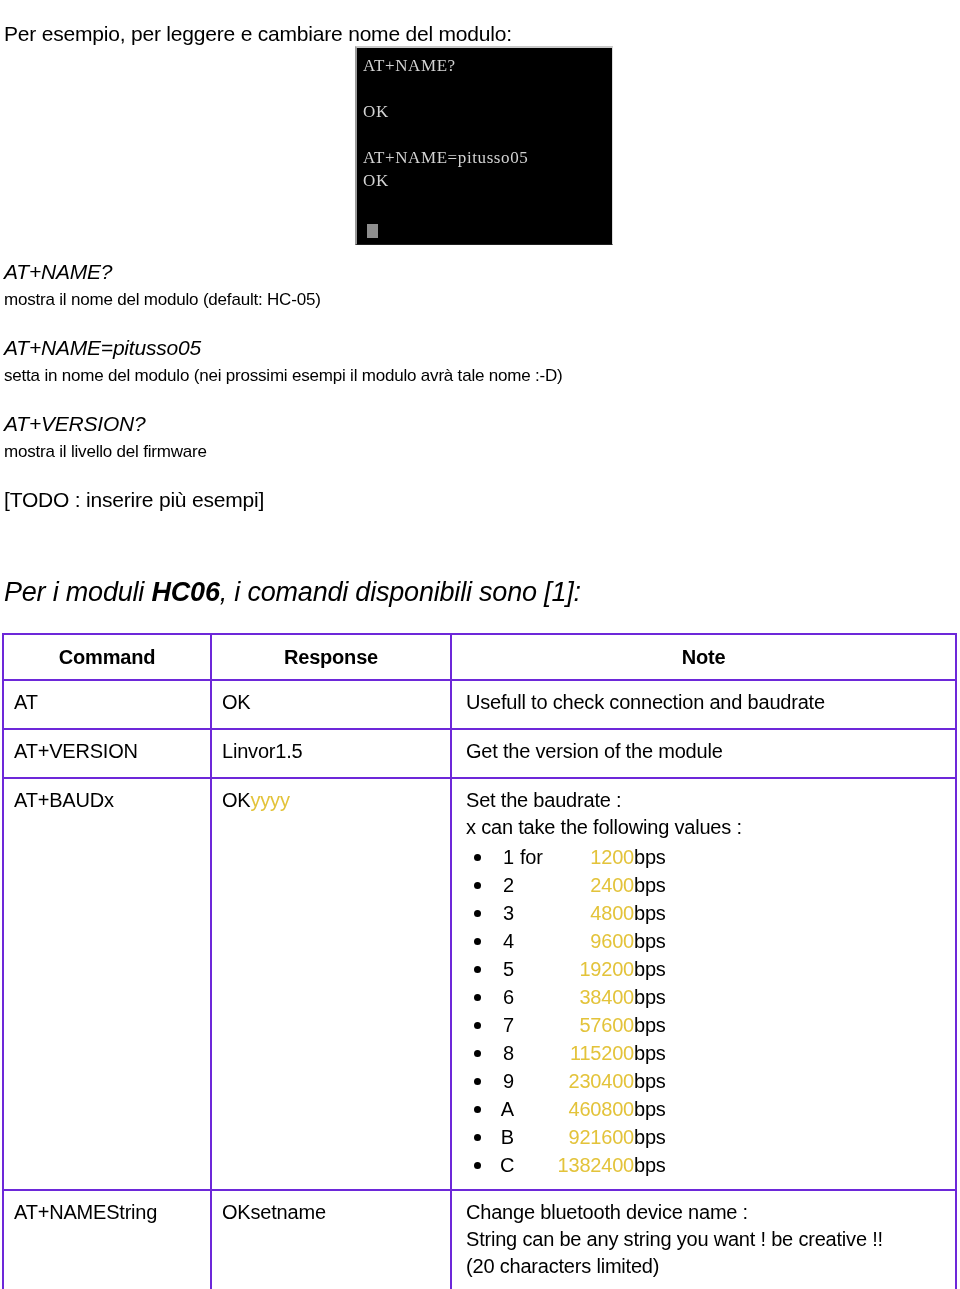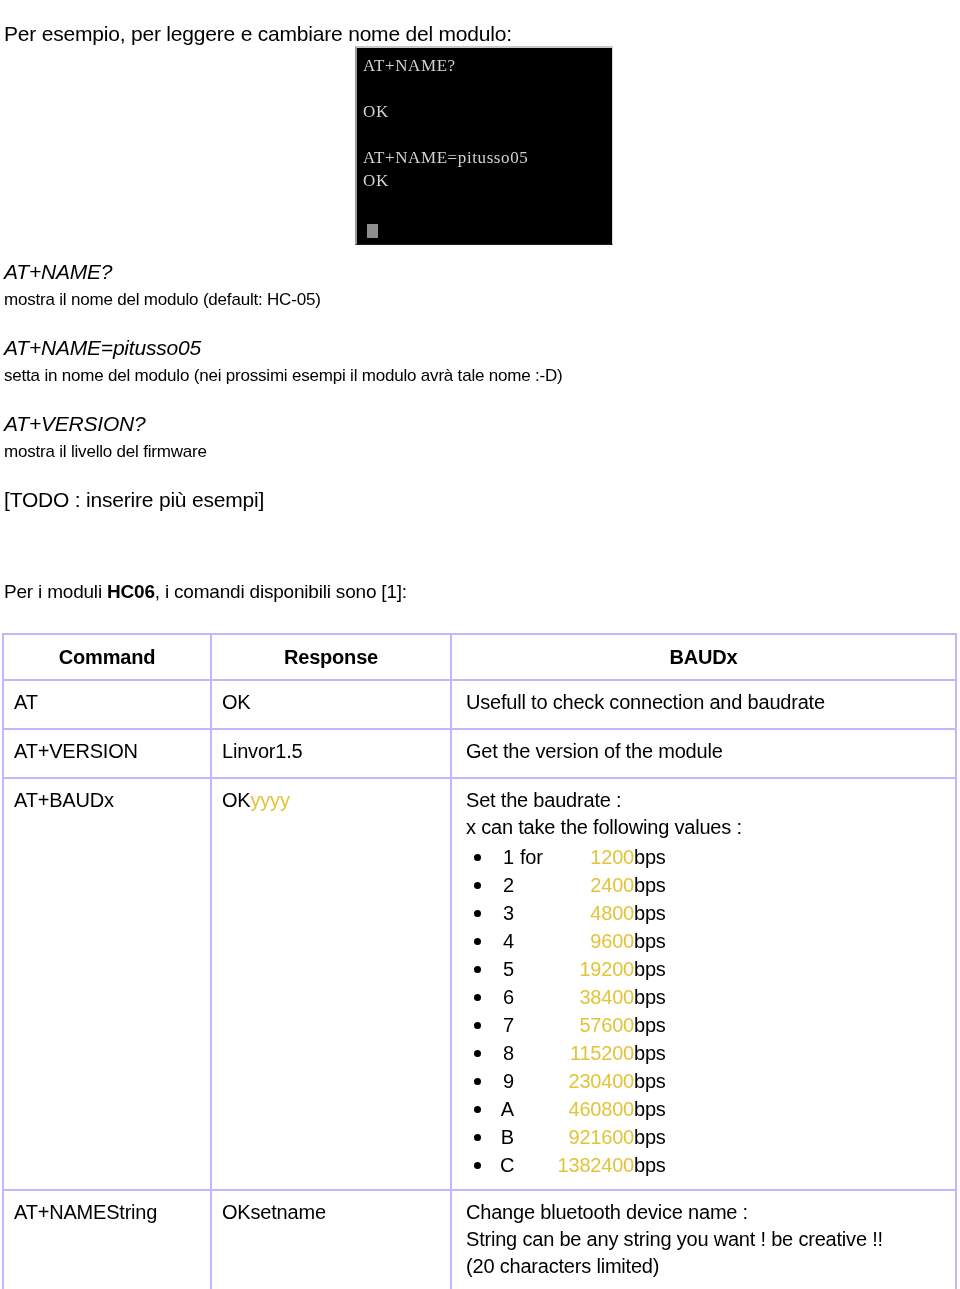--- a/index.html
+++ b/index.html
@@ -93,38 +93,39 @@
     font-size: 21px;
     line-height: 28px;
     letter-spacing: -0.2px;
     margin-top: 8px;
     white-space: nowrap;
   }
   .lead-in {
     position: absolute;
     left: 4px;
     top: 578px;
-    font-size: 19px;
-    line-height: 28px;
-    letter-spacing: -0.2px;
-    white-space: nowrap;
+    font-size: 27px;
+    line-height: 28px;
+    letter-spacing: -0.2px;
+    white-space: nowrap;
+    font-style: italic;
   }
   .lead-in b { font-weight: bold; }
 
   
   .cmd-table {
     position: absolute;
     left: 2px;
     top: 633px;
     width: 953px;
     border-collapse: collapse;
     table-layout: fixed;
   }
   .cmd-table td, .cmd-table th {
-    border: 2px solid #c4b5fd;
+    border: 2px solid #6d28d9;
     padding: 0;
     vertical-align: top;
     font-weight: normal;
     text-align: left;
   }
   .col-cmd   { width: 208px; }
   .col-resp  { width: 240px; }
   .col-note  { width: 505px; }
 
   .cmd-table thead th {
@@ -231,21 +232,21 @@
 <table class="cmd-table">
   <colgroup>
     <col class="col-cmd">
       <col class="col-resp">
       <col class="col-note">
   </colgroup>
   <thead>
     <tr>
       <th>Command</th>
       <th>Response</th>
-      <th>BAUDx</th>
+      <th>Note</th>
     </tr>
   </thead>
   <tbody>
     <tr class="row-at">
       <td>
           <div class="cell">AT</div>
         </td>
       <td>
           <div class="cell">OK</div>
         </td>

